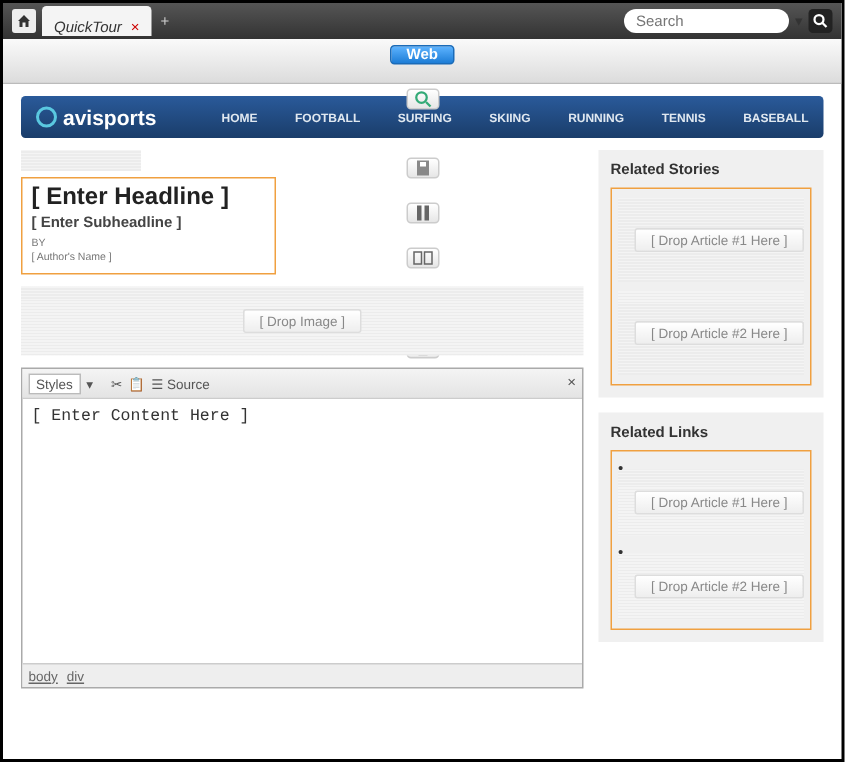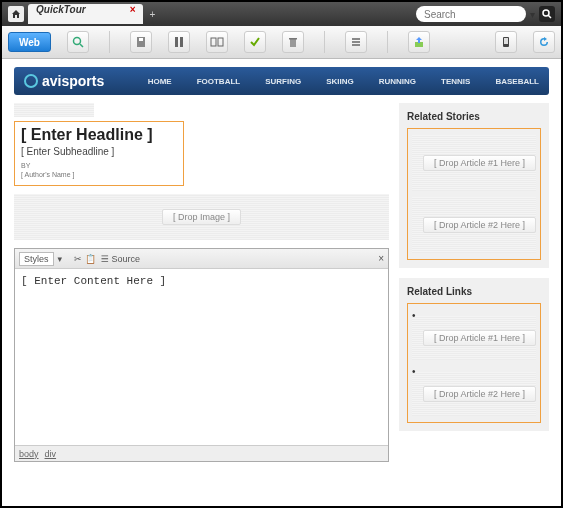--- a/index.html
+++ b/index.html
@@ -1,44 +1,44 @@
 <!DOCTYPE html>
 <html><head>
 <meta charset="utf-8">
 <style>
   * { box-sizing: border-box; margin: 0; padding: 0; }
   body { font-family: Arial, sans-serif; background:#fff; width:563px; height:508px; overflow:hidden; border:2px solid #000; }
   .topbar { height:24px; background:linear-gradient(#555,#333); display:flex; align-items:center; padding:0 6px; color:#fff; font-size:10px; }
   .home-btn { width:16px; height:16px; background:#eee; border-radius:2px; margin-right:4px; display:flex; align-items:center; justify-content:center; }
-  .tab { background:#f4f4f4; border-radius:3px 3px 0 0; height:20px; display:flex; align-items:flex-start; padding:0 8px; color:#333; font-style:italic; font-weight:bold; font-size:10px;gap:38px; }
+  .tab { background:#f4f4f4; border-radius:3px 3px 0 0; height:20px; display:flex; align-items:flex-end; padding:0 8px; color:#333; font-style:italic; font-weight:normal; font-size:10px; }
   .tab-close { margin-left:6px; color:#c00; font-style:normal; }
   .tab-plus { margin-left:6px; color:#ccc; font-size:10px; }
   .search-wrap { margin-left:auto; display:flex; align-items:center; }
   .search { height:16px; width:110px; border-radius:8px; border:none; padding:0 8px; font-size:10px; color:#888; background:#fff; }
   .chev { margin:0 4px; color:#333; }
   .search-btn { width:16px; height:16px; background:#222; border-radius:3px; display:flex; align-items:center; justify-content:center; color:#fff; font-size:10px; }
-  .toolbar { height:30px; background:linear-gradient(#fafafa,#dcdcdc); border-bottom:1px solid #bbb; display:flex; align-items:center; padding:16px 6px; gap:16px; }
+  .toolbar { height:30px; background:linear-gradient(#fafafa,#dcdcdc); border-bottom:1px solid #bbb; display:flex; align-items:center; padding:4px 6px; gap:16px;flex-direction:column; }
   .web-btn { background:linear-gradient(#5db3ff,#1d7dd6); color:#fff; border:1px solid #1a6bb8; border-radius:3px; height:20px; padding:0 10px; font-size:10px; font-weight:bold; display:flex; align-items:center; }
   .tbtn { width:22px; height:22px; background:linear-gradient(#fff,#e6e6e6); border:1px solid #ccc; border-radius:3px; display:flex; align-items:center; justify-content:center; font-size:12px; color:#555; }
   .sep { width:1px; height:22px; background:#ccc; margin:0 4px; }
   .spacer { flex:1; }
   .content { padding:8px 12px; }
   .navbar { height:28px; background:linear-gradient(#2a5a9a,#1a3d6a); border-radius:3px; display:flex; align-items:center; padding:0 10px; }
   .brand { color:#fff; font-weight:bold; font-size:14px; display:flex; align-items:center; }
   .brand-globe { width:14px; height:14px; border-radius:50%; border:2px solid #5ac8e0; margin-right:4px; position:relative; }
   .nav-items { margin-left:auto; display:flex; gap:25px; }
   .nav-item { color:#e0e8f0; font-size:8px; font-weight:bold; }
   .cols { display:flex; gap:10px; margin-top:8px; }
   .main { flex:1; }
   .side { width:150px; }
   .stripebox { background:repeating-linear-gradient(#f4f4f4,#f4f4f4 1px,#ececec 1px,#ececec 2px); }
   .tagph { height:14px; width:80px; margin-bottom:4px; }
   .headbox { border:1px solid #f0a040; padding:4px 6px 6px; width:170px; }
   .headline { font-size:16px; font-weight:bold; color:#222; }
-  .subhead { font-size:10px; color:#444; margin-top:2px; }
+  .subhead { font-size:10px; color:#444; margin-top:2px;font-weight:bold; }
   .byline { font-size:7px; color:#777; margin-top:4px; line-height:1.3; }
   .imgdrop { height:46px; margin-top:8px; display:flex; align-items:center; justify-content:center; }
   .dropbtn { background:linear-gradient(#fff,#eee); border:1px solid #ddd; border-radius:2px; padding:2px 10px; font-size:9px; color:#888; }
   .editor { margin-top:8px; border:1px solid #aaa; background:#fff; position:relative; }
   .ed-tb { height:20px; background:linear-gradient(#f4f4f4,#e4e4e4); border-bottom:1px solid #ccc; display:flex; align-items:center; padding:0 4px; gap:4px; font-size:9px; color:#555; }
   .ed-sel { border:1px solid #bbb; background:#fff; height:14px; padding:0 4px; font-size:9px; display:flex; align-items:center; }
   .ed-close { position:absolute; right:4px; top:4px; font-size:10px; color:#555; }
   .ed-body { height:176px; padding:6px; font-size:11px; color:#333; font-family:Liberation Mono, monospace; }
   .ed-foot { height:16px; background:#eee; border-top:1px solid #ccc; padding:0 4px; font-size:9px; color:#666; display:flex; align-items:center; gap:6px;text-decoration:underline; }
   .panel { background:#f0f0f0; padding:8px; margin-bottom:10px; }

